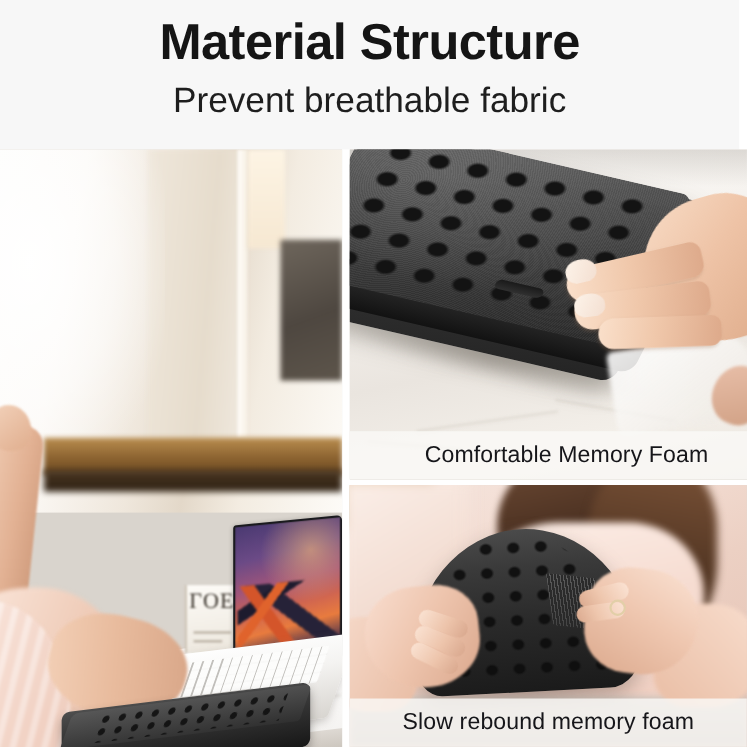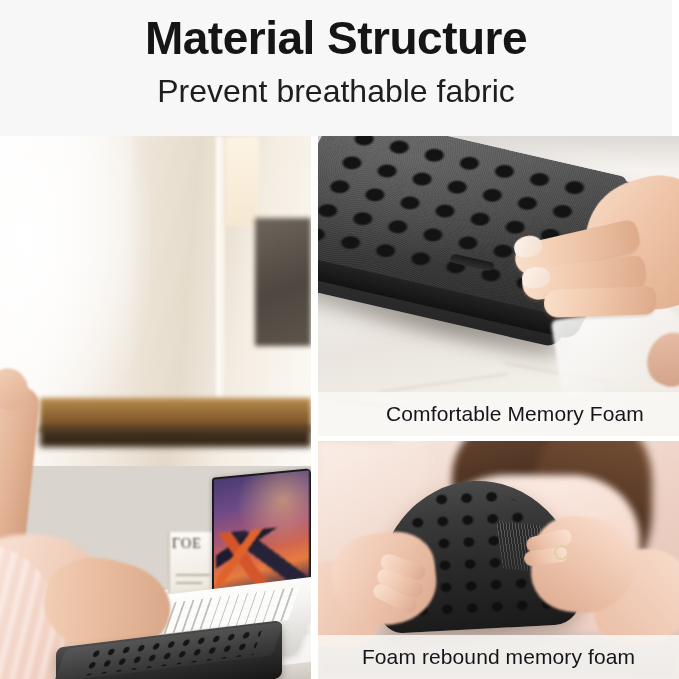--- a/index.html
+++ b/index.html
@@ -120,21 +120,21 @@
   .l-book {
     position: absolute; left: 168px; top: 396px; width: 56px; height: 62px;
     background: linear-gradient(170deg,#fdfbf7,#ece6dc);
     border-left: 2px solid #cfc6b8;
     filter: blur(1.1px);
     z-index: 4;
   }
   .l-book-text {
     position: absolute; left: 172px; top: 400px; width: 48px;
     font-family: "Liberation Serif", "DejaVu Serif", serif;
-    font-size: 14px; letter-spacing: 1px; color: #3a342c;
+    font-size: 20px; letter-spacing: 1px; color: #3a342c;
     filter: blur(0.9px);
     z-index: 5;
   }
   .l-book-line {
     position: absolute; left: 176px; width: 34px; height: 2px;
     background: #b9b0a2; filter: blur(1px); z-index: 5;
   }
   
   .l-lap-screen {
     position: absolute; left: 212px; top: 337px; width: 99px; height: 128px;
@@ -684,18 +684,18 @@
         <div class="br-finger-l" style="left:58px;top:134px;width:48px;height:16px;transform:rotate(22deg);"></div>
         <div class="br-finger-l" style="left:54px;top:150px;width:46px;height:15px;transform:rotate(26deg);"></div>
 
         <div class="br-hand-r"></div>
         <div class="br-finger-r" style="left:208px;top:92px;width:46px;height:16px;transform:rotate(-14deg);"></div>
         <div class="br-finger-r" style="left:206px;top:108px;width:44px;height:15px;transform:rotate(-8deg);"></div>
         <div class="br-ring"></div>
       </div>
 
       <div class="caption-band cap-br">
-        <div class="caption-text">Foam rebound memory foam</div>
+        <div class="caption-text">Slow rebound memory foam</div>
       </div>
     </div>
 
   </div>
 </div>
 
 </body></html>

